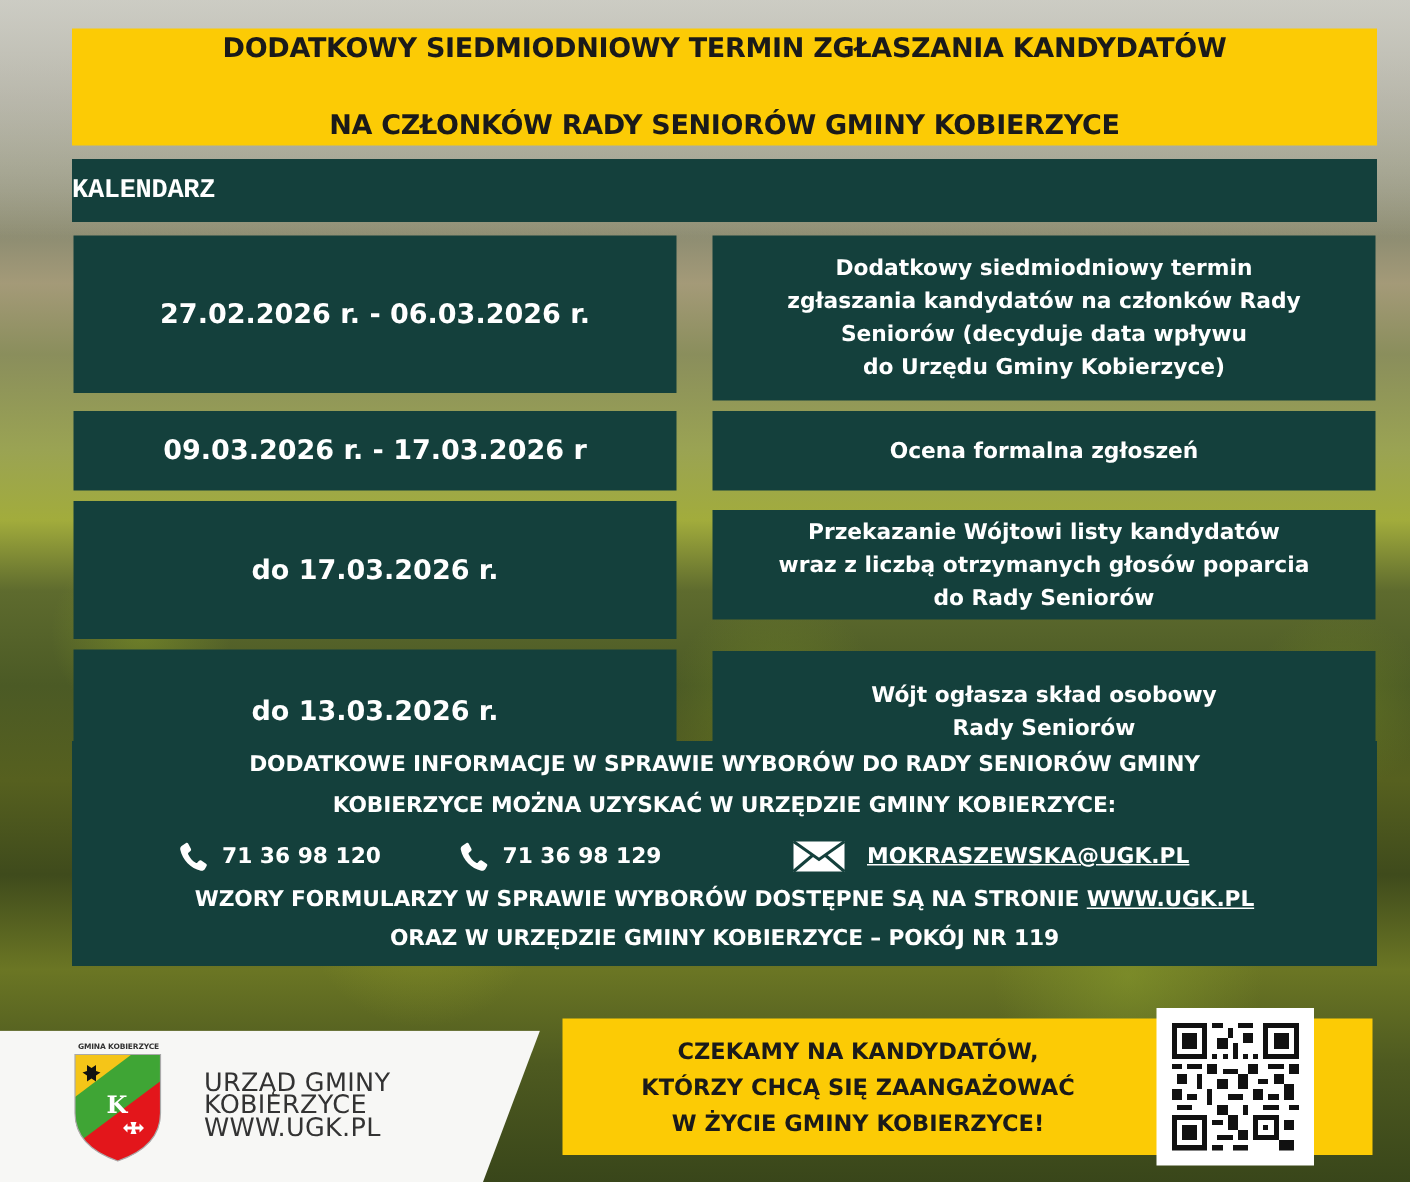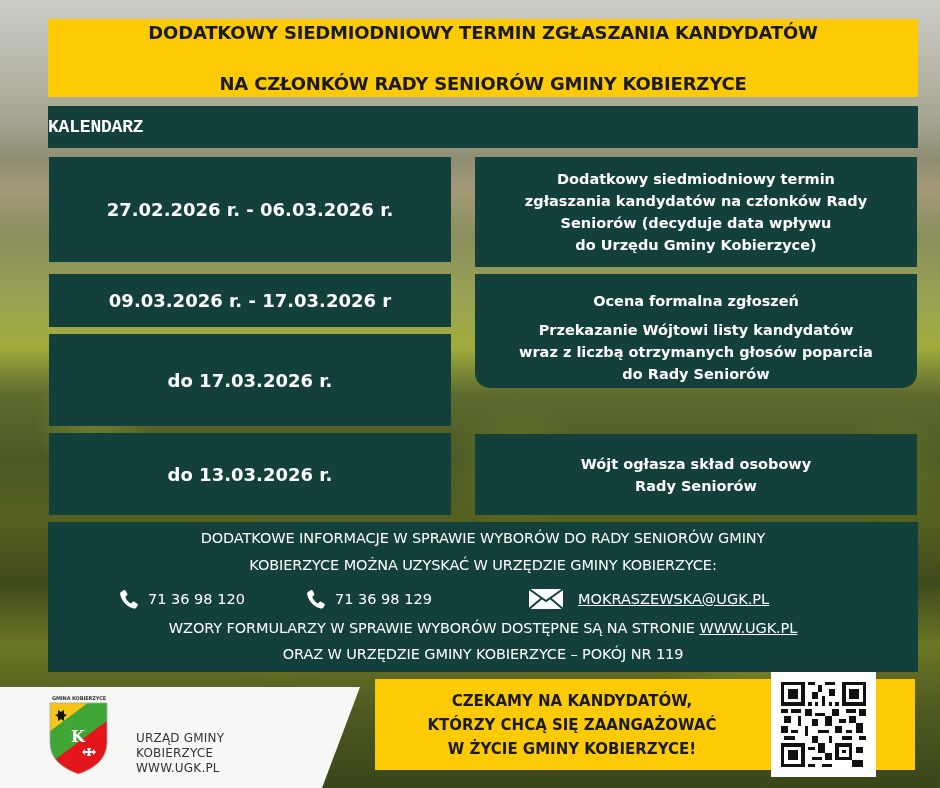--- a/index.html
+++ b/index.html
@@ -55,22 +55,22 @@
       font-weight: bold; font-size: 18px; letter-spacing: -0.2px; font-family: Liberation Mono, monospace;
     }
     .cell {
       display: flex; align-items: center; justify-content: center; text-align: center;
       font-weight: bold;
     }
     .cell-left { font-size: 18px; left: 49px; width: 402px; }
     .cell-right { font-size: 14.5px; line-height: 22px; left: 475px; width: 442px; }
     .cell-right span { display: block; }
     .info-box {
-      left: 48px; top: 522px; width: 870px; height: 150px;
-      font-weight: normal;
+      left: 48px; top: 494px; width: 870px; height: 150px;
+      font-weight: bold;
     }
     .info-line {
       position: absolute; left: 0; width: 100%; text-align: center;
       font-size: 14.5px; letter-spacing: -0.1px;
     }
     .contact-row {
       position: absolute; left: 0; top: 64px; width: 100%; height: 26px;
     }
     .contact-item { position: absolute; top: 0; display: flex; align-items: center; height: 26px; font-size: 14.5px; }
     .contact-item svg { margin-right: 8px; }
@@ -80,23 +80,22 @@
       left: 0; top: 687px; width: 360px; height: 101px;
       background: #f7f7f5;
       clip-path: polygon(0 0, 360px 0, 322px 101px, 0 101px);
     }
     .crest-label {
       left: 50px; top: 695px; width: 58px; font-size: 5px; color: #333; text-align: center;
       font-weight: bold; letter-spacing: -0.1px;
     }
     .crest { left: 49px; top: 702px; width: 59px; height: 73px; }
     .org-text {
-      left: 136px; top: 715px; font-size: 12px; line-height: 15px; color: #333;
+      left: 136px; top: 715px; font-size: 17px; line-height: 15px; color: #333;
       letter-spacing: 0.2px;
-      margin-top: 16px;
     }
     .org-text span { display: block; }
     .cta-banner {
       left: 375px; top: 679px; width: 540px; height: 91px;
       display: flex; flex-direction: column; justify-content: center;
       padding-left: 22px; width: 540px;
     }
     .cta-banner .cta-text {
       width: 350px; text-align: center;
       font-weight: bold; font-size: 15px; line-height: 24px;
@@ -139,21 +138,21 @@
 </div>
 <div class="abs dark cell cell-right" style="top:274px;height:53px;">
   <div>
     <span>Ocena formalna zgłoszeń</span>
   </div>
 </div>
 
 <div class="abs dark cell cell-left" style="top:334px;height:92px;">
   <span>do 17.03.2026 r.</span>
 </div>
-<div class="abs dark cell cell-right" style="top:315px;height:73px;border-radius:15px;">
+<div class="abs dark cell cell-right" style="top:340px;height:73px;">
   <div>
     <span>Przekazanie Wójtowi listy kandydatów</span>
     <span>wraz z liczbą otrzymanych głosów poparcia</span>
     <span>do Rady Seniorów</span>
   </div>
 </div>
 
 <div class="abs dark cell cell-left" style="top:433px;height:82px;">
   <span>do 13.03.2026 r.</span>
 </div>

